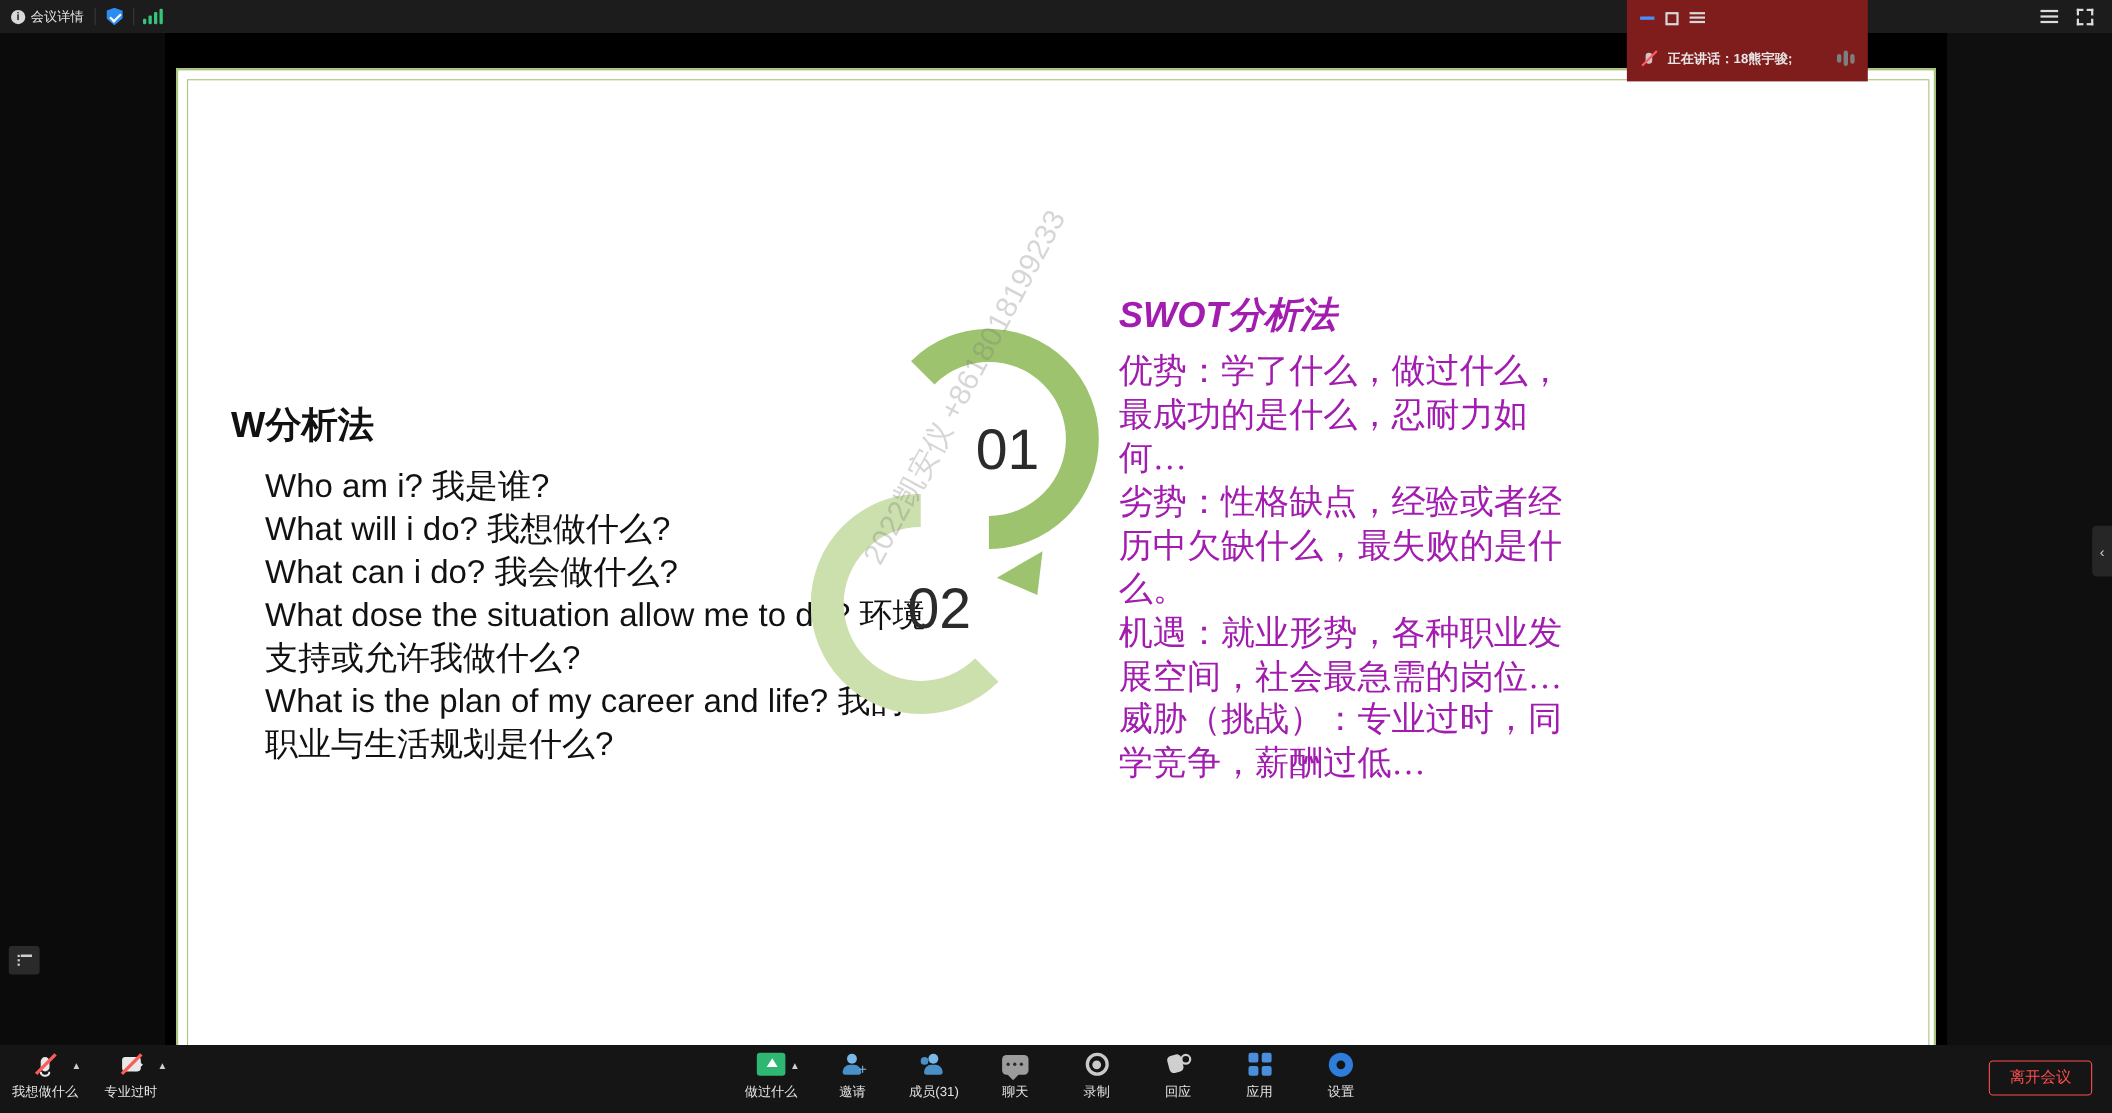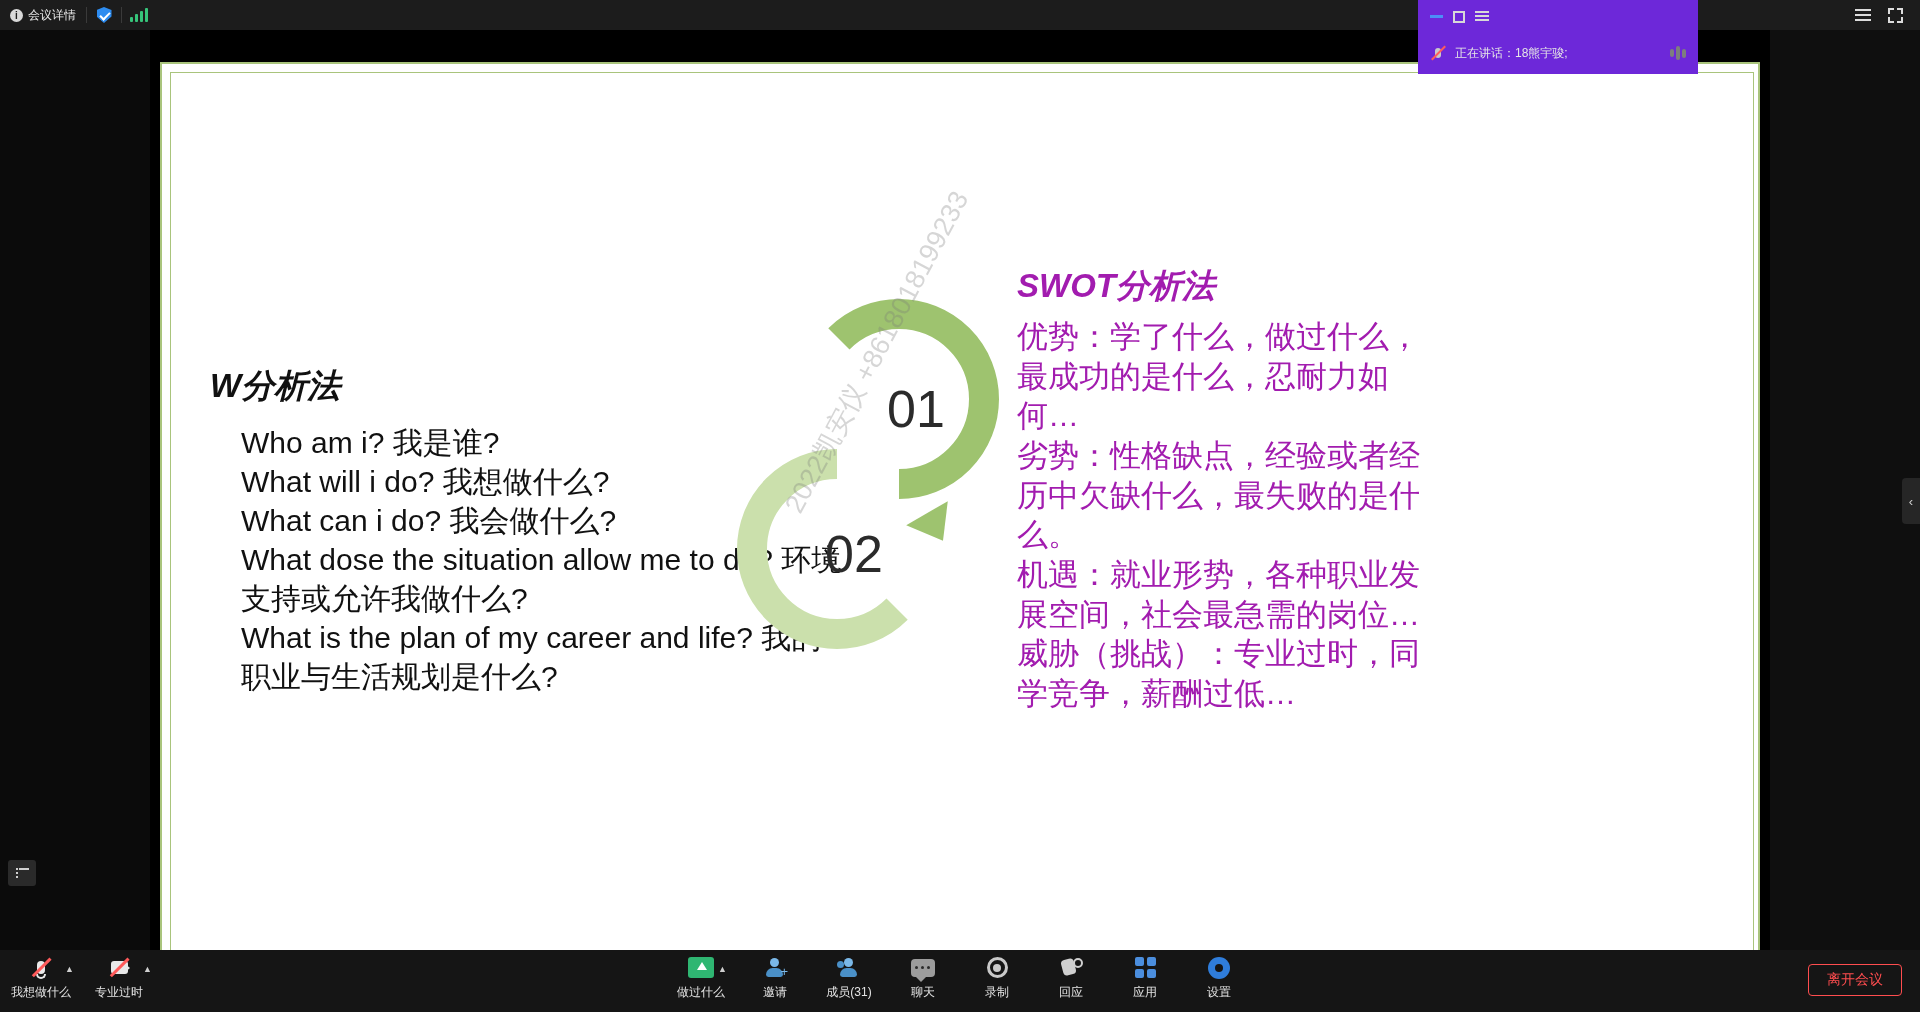--- a/index.html
+++ b/index.html
@@ -81,24 +81,25 @@
     position: absolute; width: 6px; height: 6px; border: 2px solid #dcdcdc;
   }
   .fullscreen-icon span:nth-child(1){ top:0; left:0; border-right:none; border-bottom:none;}
   .fullscreen-icon span:nth-child(2){ top:0; right:0; border-left:none; border-bottom:none;}
   .fullscreen-icon span:nth-child(3){ bottom:0; left:0; border-right:none; border-top:none;}
   .fullscreen-icon span:nth-child(4){ bottom:0; right:0; border-left:none; border-top:none;}
 
   
   .speaker-panel {
     position: absolute; top: 0; right: 222px;
-    width: 280px; height: 74px;
-    background: #6d28d9;
+    width: 219px; height: 74px;
+    background: #7f1d1d;
     z-index: 50;
     color: #e6e6e6;
+    font-weight: bold;
   }
   .sp-controls {
     height: 33px; display: flex; align-items: center; gap: 10px;
     padding-left: 12px;
   }
   .sp-min { width: 13px; height: 3px; background: #4c8ef7; }
   .sp-max { width: 12px; height: 12px; border: 2px solid #d8d8d8; }
   .sp-menu { width: 14px; height: 11px; position: relative; }
   .sp-menu i { position: absolute; left: 0; height: 2px; background: #d8d8d8; }
   .sp-menu i:nth-child(1){ top:0; width:14px;}
@@ -194,21 +195,21 @@
     font-size: 54px; color: #5f7f1f; letter-spacing: 4px;
     font-family: "DejaVu Sans", sans-serif;
   }
 
   .w-block {
     position: absolute; left: 48px; top: 300px;
     width: 640px;
     color: #111;
   }
   .w-block h3 {
-    font-size: 33px; font-style: italic; font-weight: bold;
+    font-size: 33px; font-weight: bold;
     margin-bottom: 14px;
   }
   .w-block p {
     font-size: 30px; line-height: 1.30; color: #111;
     font-weight: 400;
   }
 
   .swot-block {
     position: absolute; left: 855px; top: 200px;
     width: 420px;
@@ -493,21 +494,21 @@
         <div class="circ circ-2"></div>
         <div class="arrow-head"></div>
         <div class="num num-01">01</div>
         <div class="num num-02">02</div>
       </div>
 
       <div class="watermark">2022凯安仪 +8618018199233</div>
 
       <div class="swot-block">
         <h3>SWOT分析法</h3>
-        <p style="white-space: pre-line;">优势：学了什么，做过什么，最成功的是什么，忍耐力如何…
+        <p style="white-space: pre-line; font-family: Liberation Serif, serif;">优势：学了什么，做过什么，最成功的是什么，忍耐力如何…
 劣势：性格缺点，经验或者经历中欠缺什么，最失败的是什么。
 机遇：就业形势，各种职业发展空间，社会最急需的岗位…
 威胁（挑战）：专业过时，同学竞争，薪酬过低…</p>
       </div>
     </div>
   </div>
 
   <div class="bottombar">
 
     <div class="bb-left">

